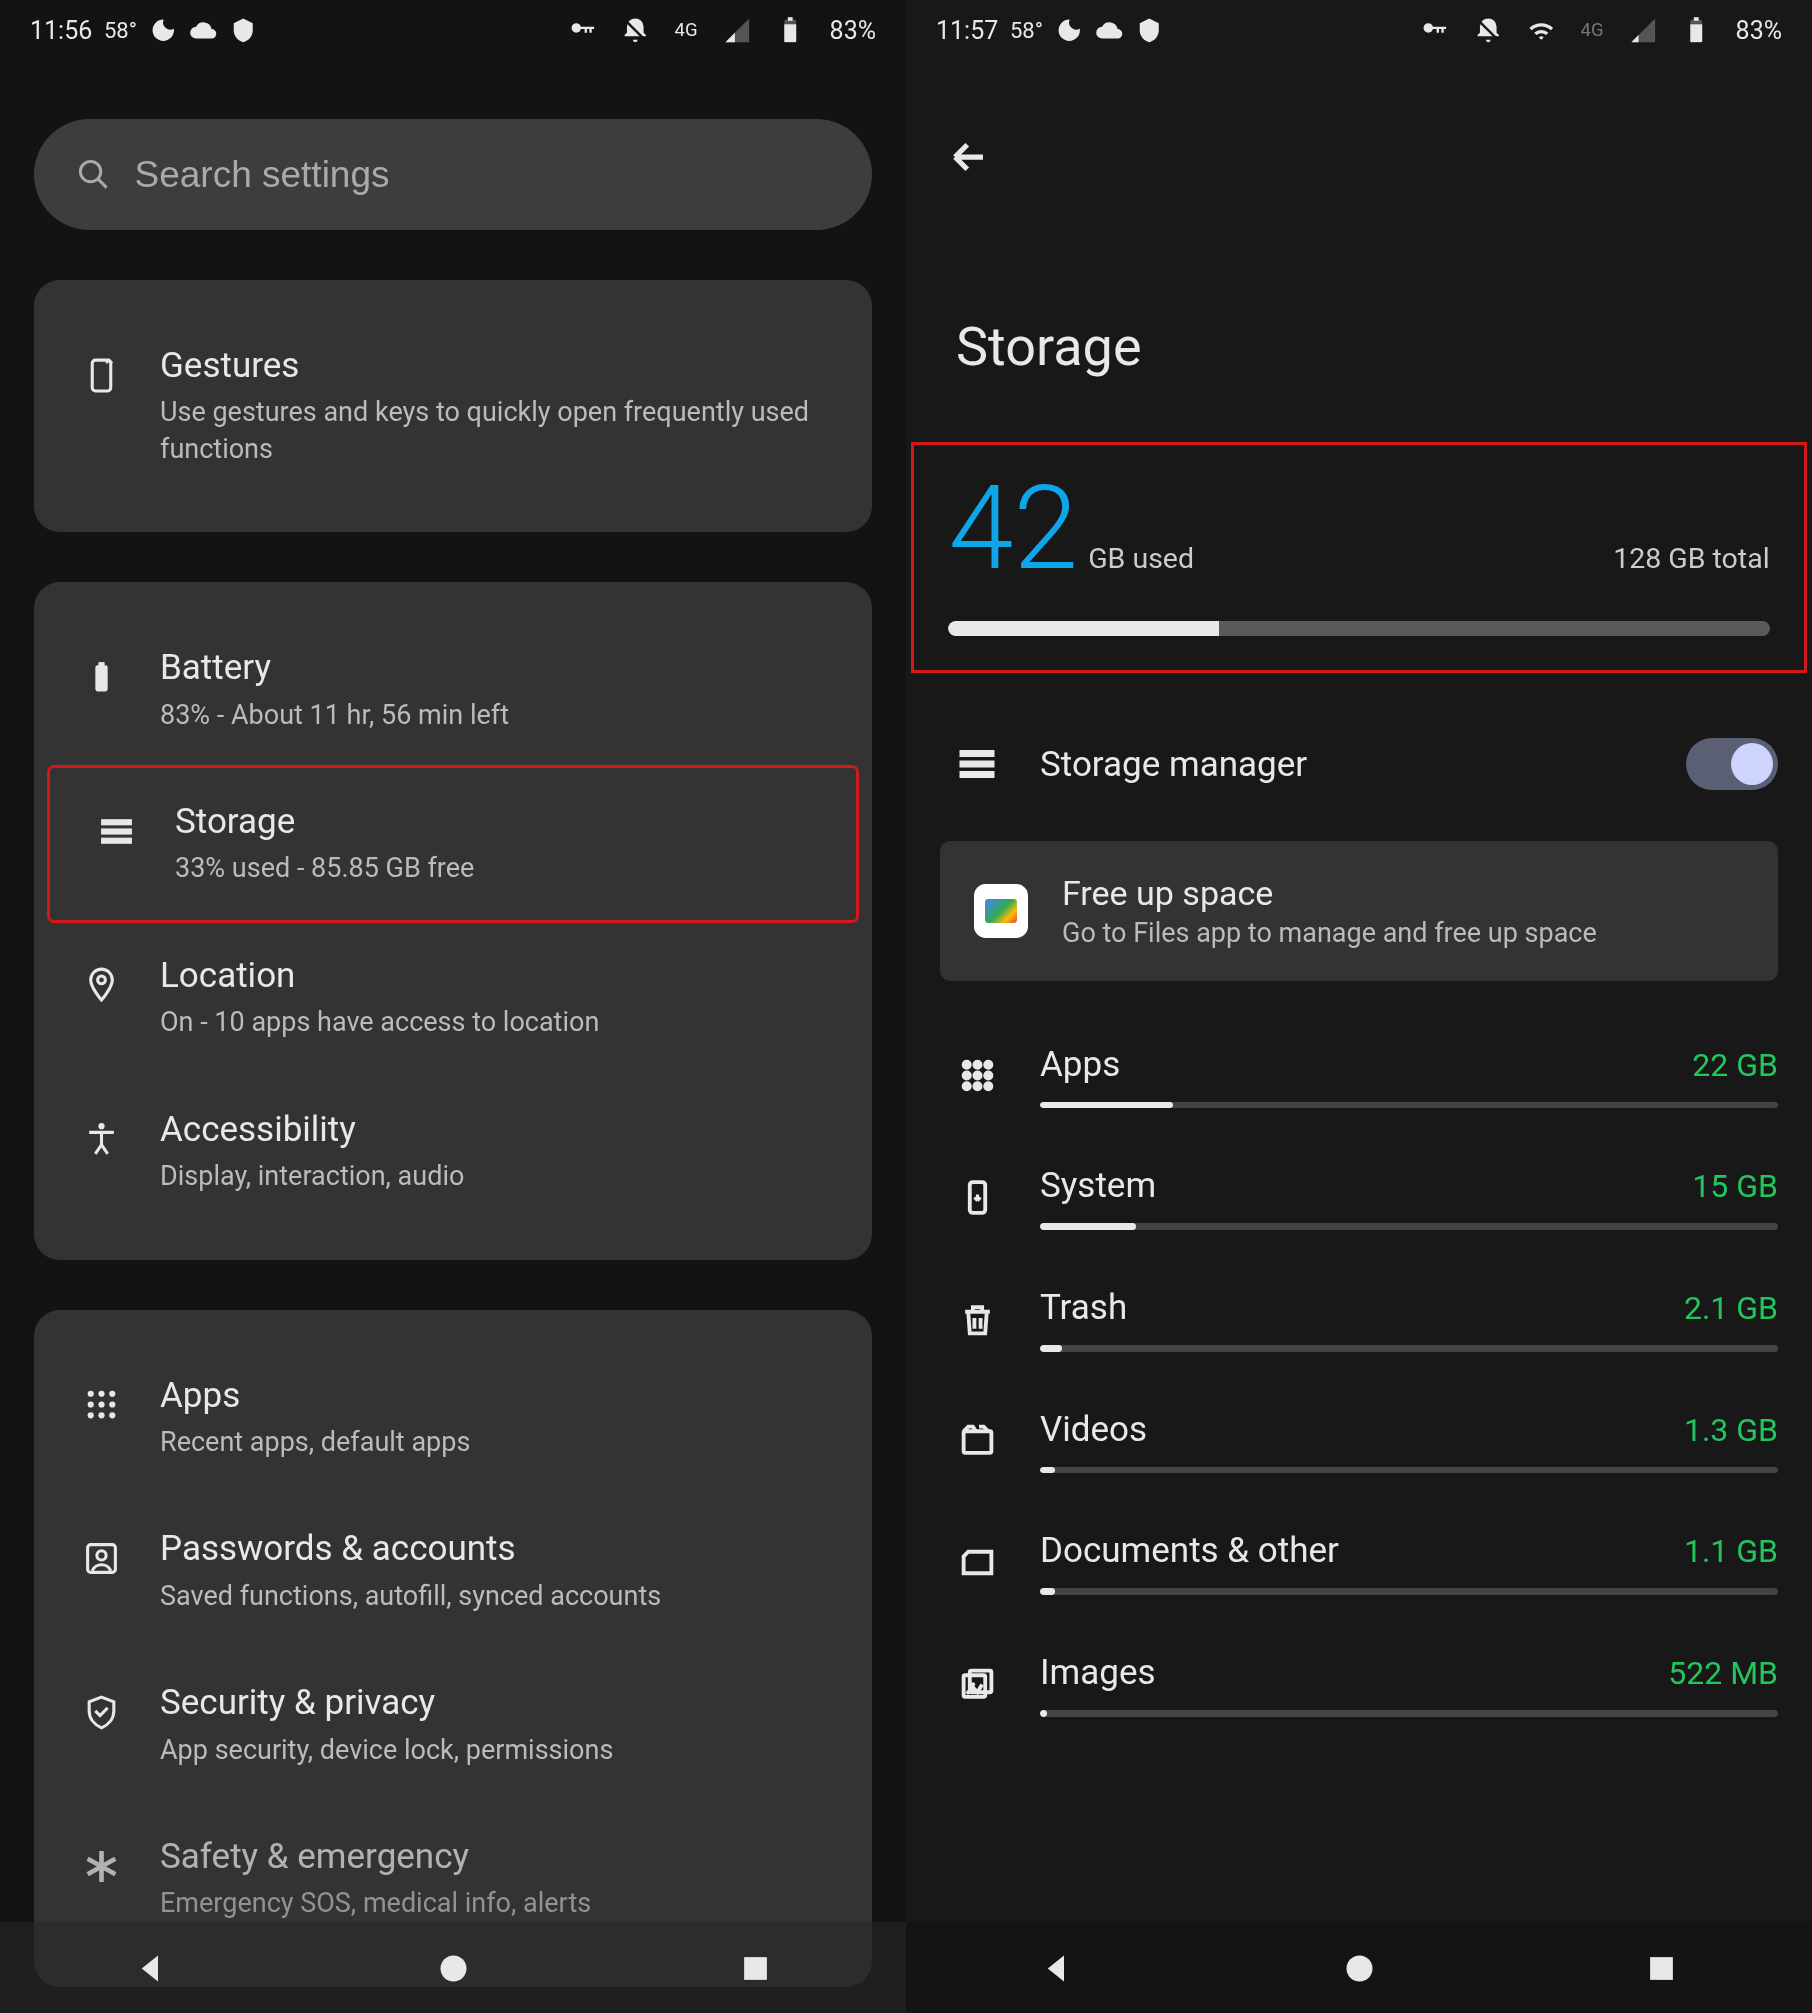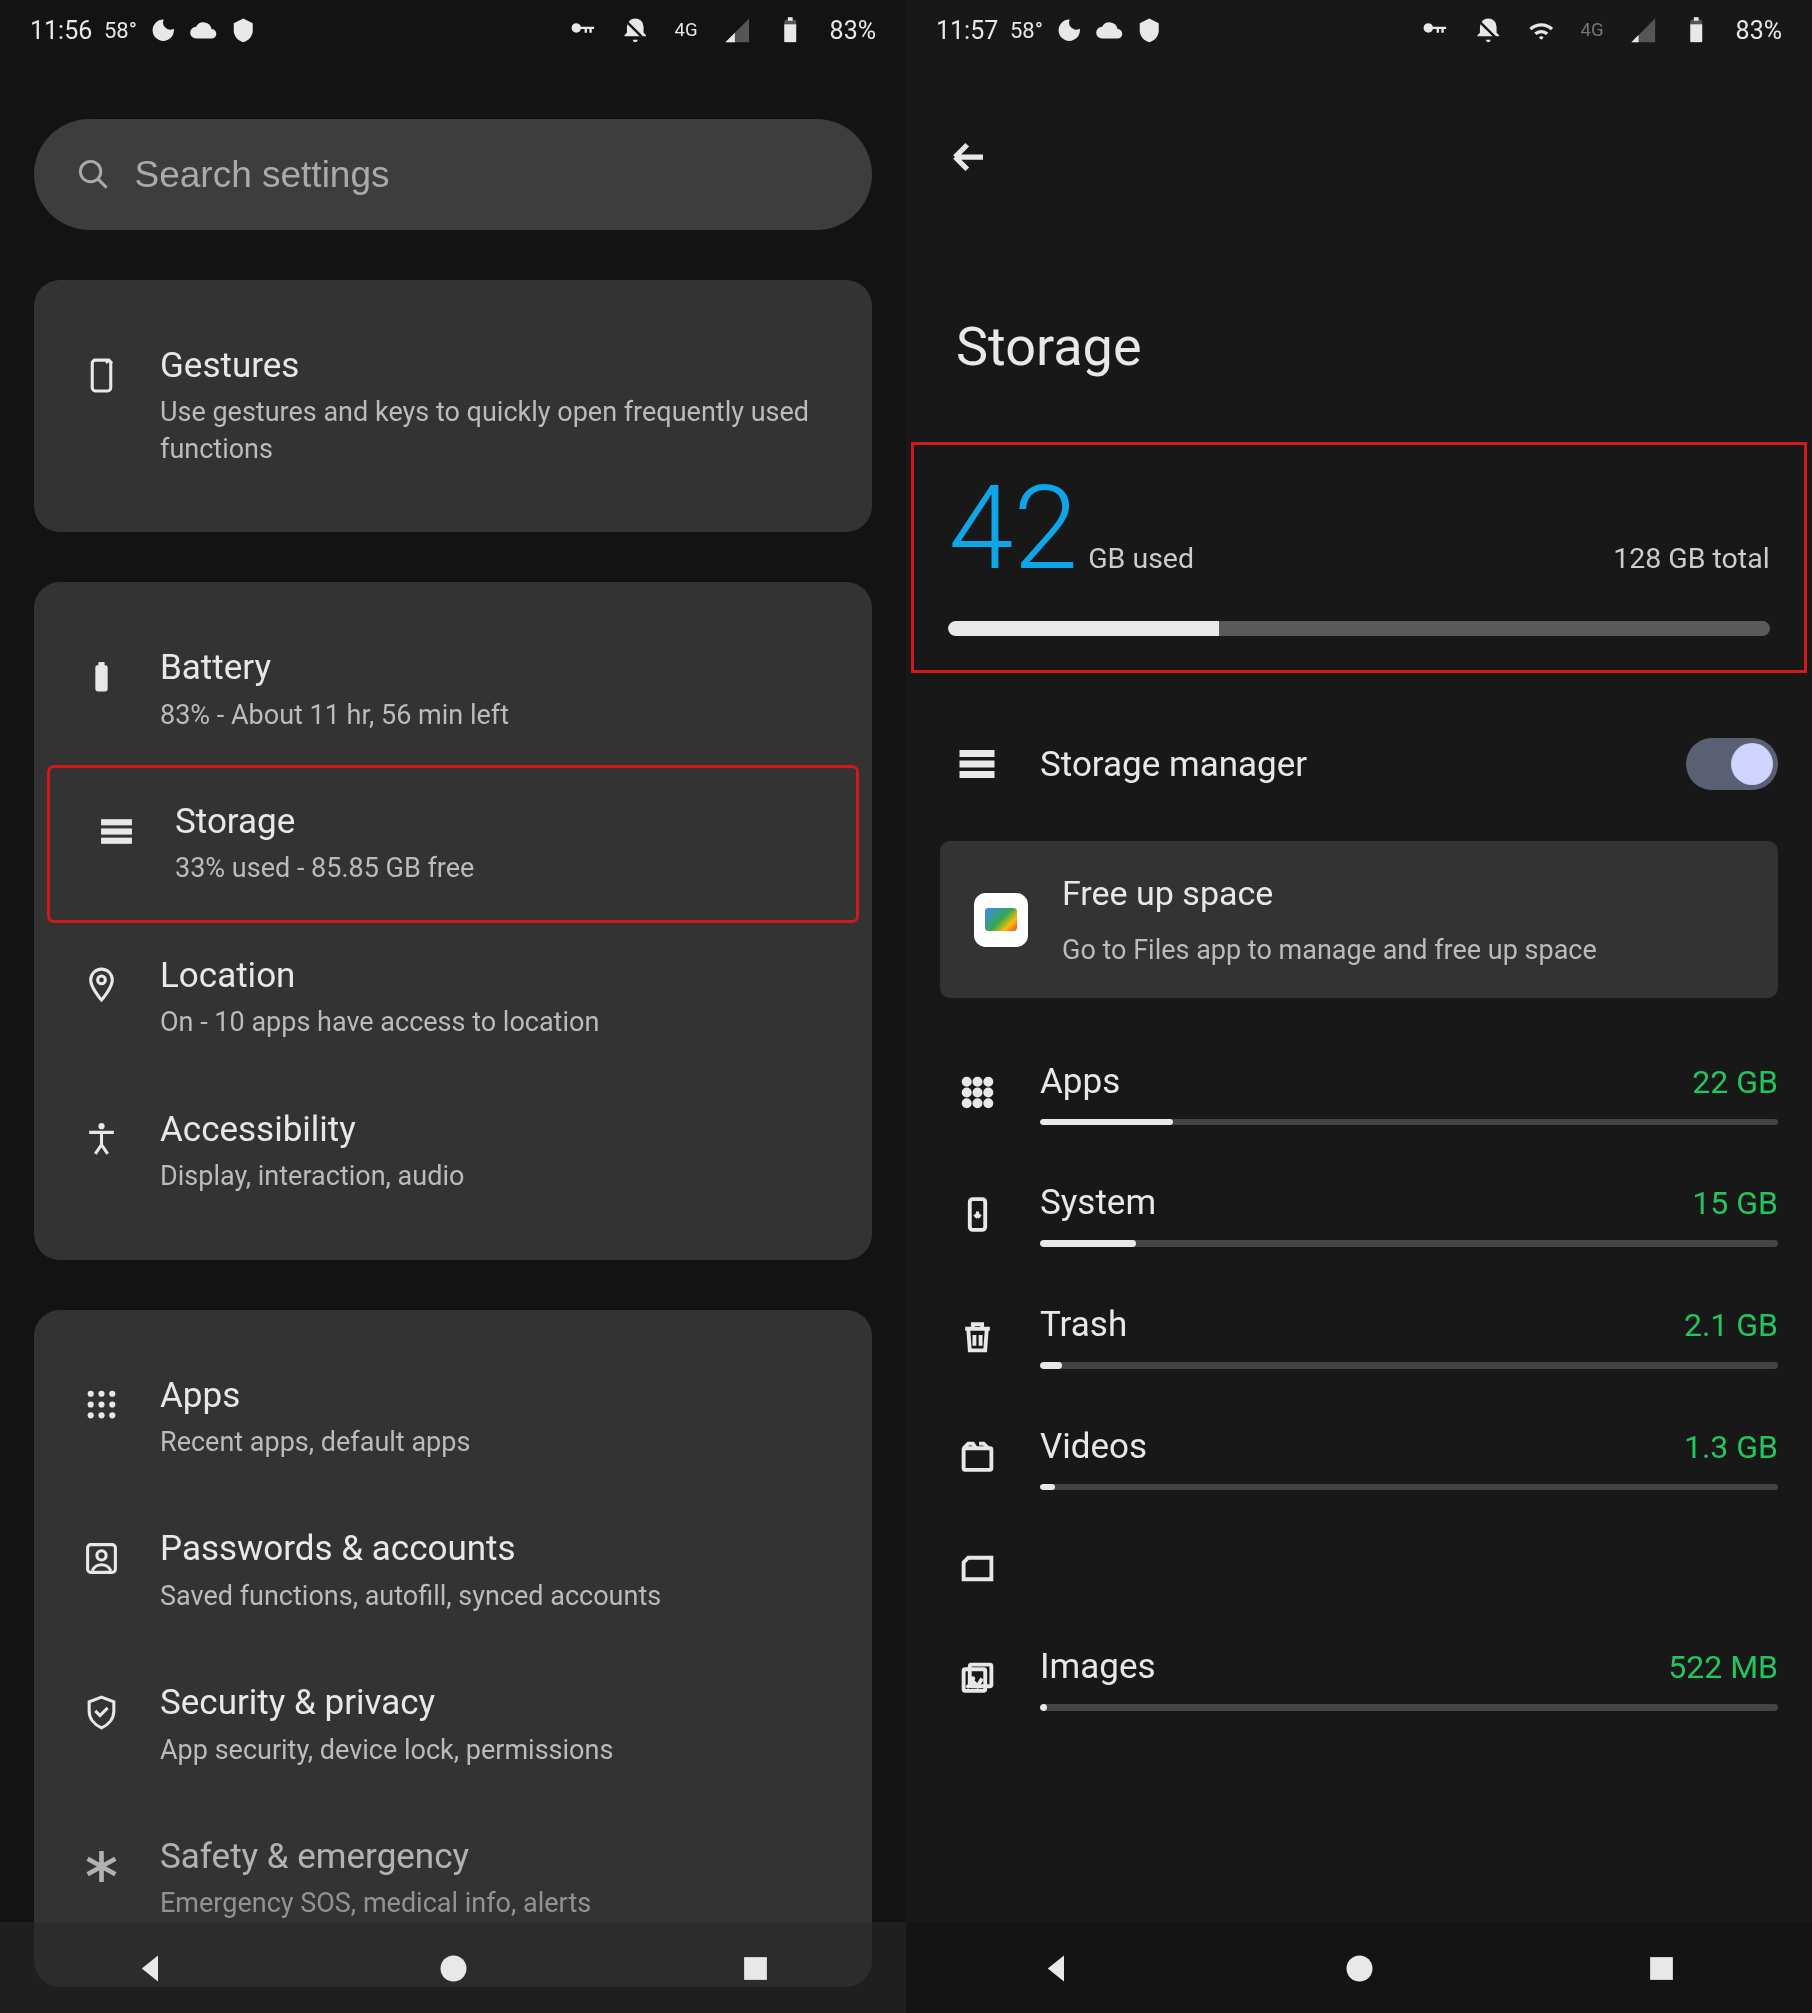--- a/index.html
+++ b/index.html
@@ -201,21 +201,21 @@
     align-items: center;
     justify-content: center;
     flex-shrink: 0;
   }
   .freeup-icon-inner {
     width: 32px;
     height: 23.5px;
     background: linear-gradient(135deg, #4285F4 0%, #34A853 50%, #FBBC05 75%, #EA4335 100%);
     border-radius: 3.4px;
   }
-  .freeup-text .title { font-size: 34px; margin-bottom: 21px; }
+  .freeup-text .title { font-size: 34px; margin-bottom: 4px; }
   .freeup-text .sub { font-size: 27px; color: #bbb; }
 
   .cat-row {
     display: flex;
     align-items: center;
     padding: 28.5px 34px 28.5px 50px;
     gap: 42px;
   }
   .cat-icon { width: 42px; height: 42px; display: flex; align-items: center; justify-content: center; }
   .cat-icon svg { width: 37px; height: 37px; fill: none; stroke: #e8e8e8; stroke-width: 2.5; }
@@ -647,20 +647,29 @@
         <div class="cat-fill" style="width:2%"></div>
       </div>
     </div>
       </div>
       <div class="cat-row">
     <div class="cat-icon">
           <svg viewBox="0 0 24 24">
             <path d="M3 8l3-3h15v14H3z"></path>
           </svg>
         </div>
+    <div class="cat-body">
+      <div class="cat-head">
+        <span class="cat-name">Documents &amp; other</span>
+        <span class="cat-size">1.1 GB</span>
+      </div>
+      <div class="cat-bar">
+        <div class="cat-fill" style="width:2%"></div>
+      </div>
+    </div>
       </div>
       <div class="cat-row">
     <div class="cat-icon">
           <svg viewBox="0 0 24 24">
             <rect x="3" y="6" width="14" height="14" rx="1"></rect>
             <rect x="7" y="3" width="14" height="14" rx="1"></rect>
             <circle cx="9" cy="12" r="1.5" fill="#e8e8e8" stroke="none"></circle>
             <path d="M5 18l4-4 3 3 3-5"></path>
           </svg>
         </div>

